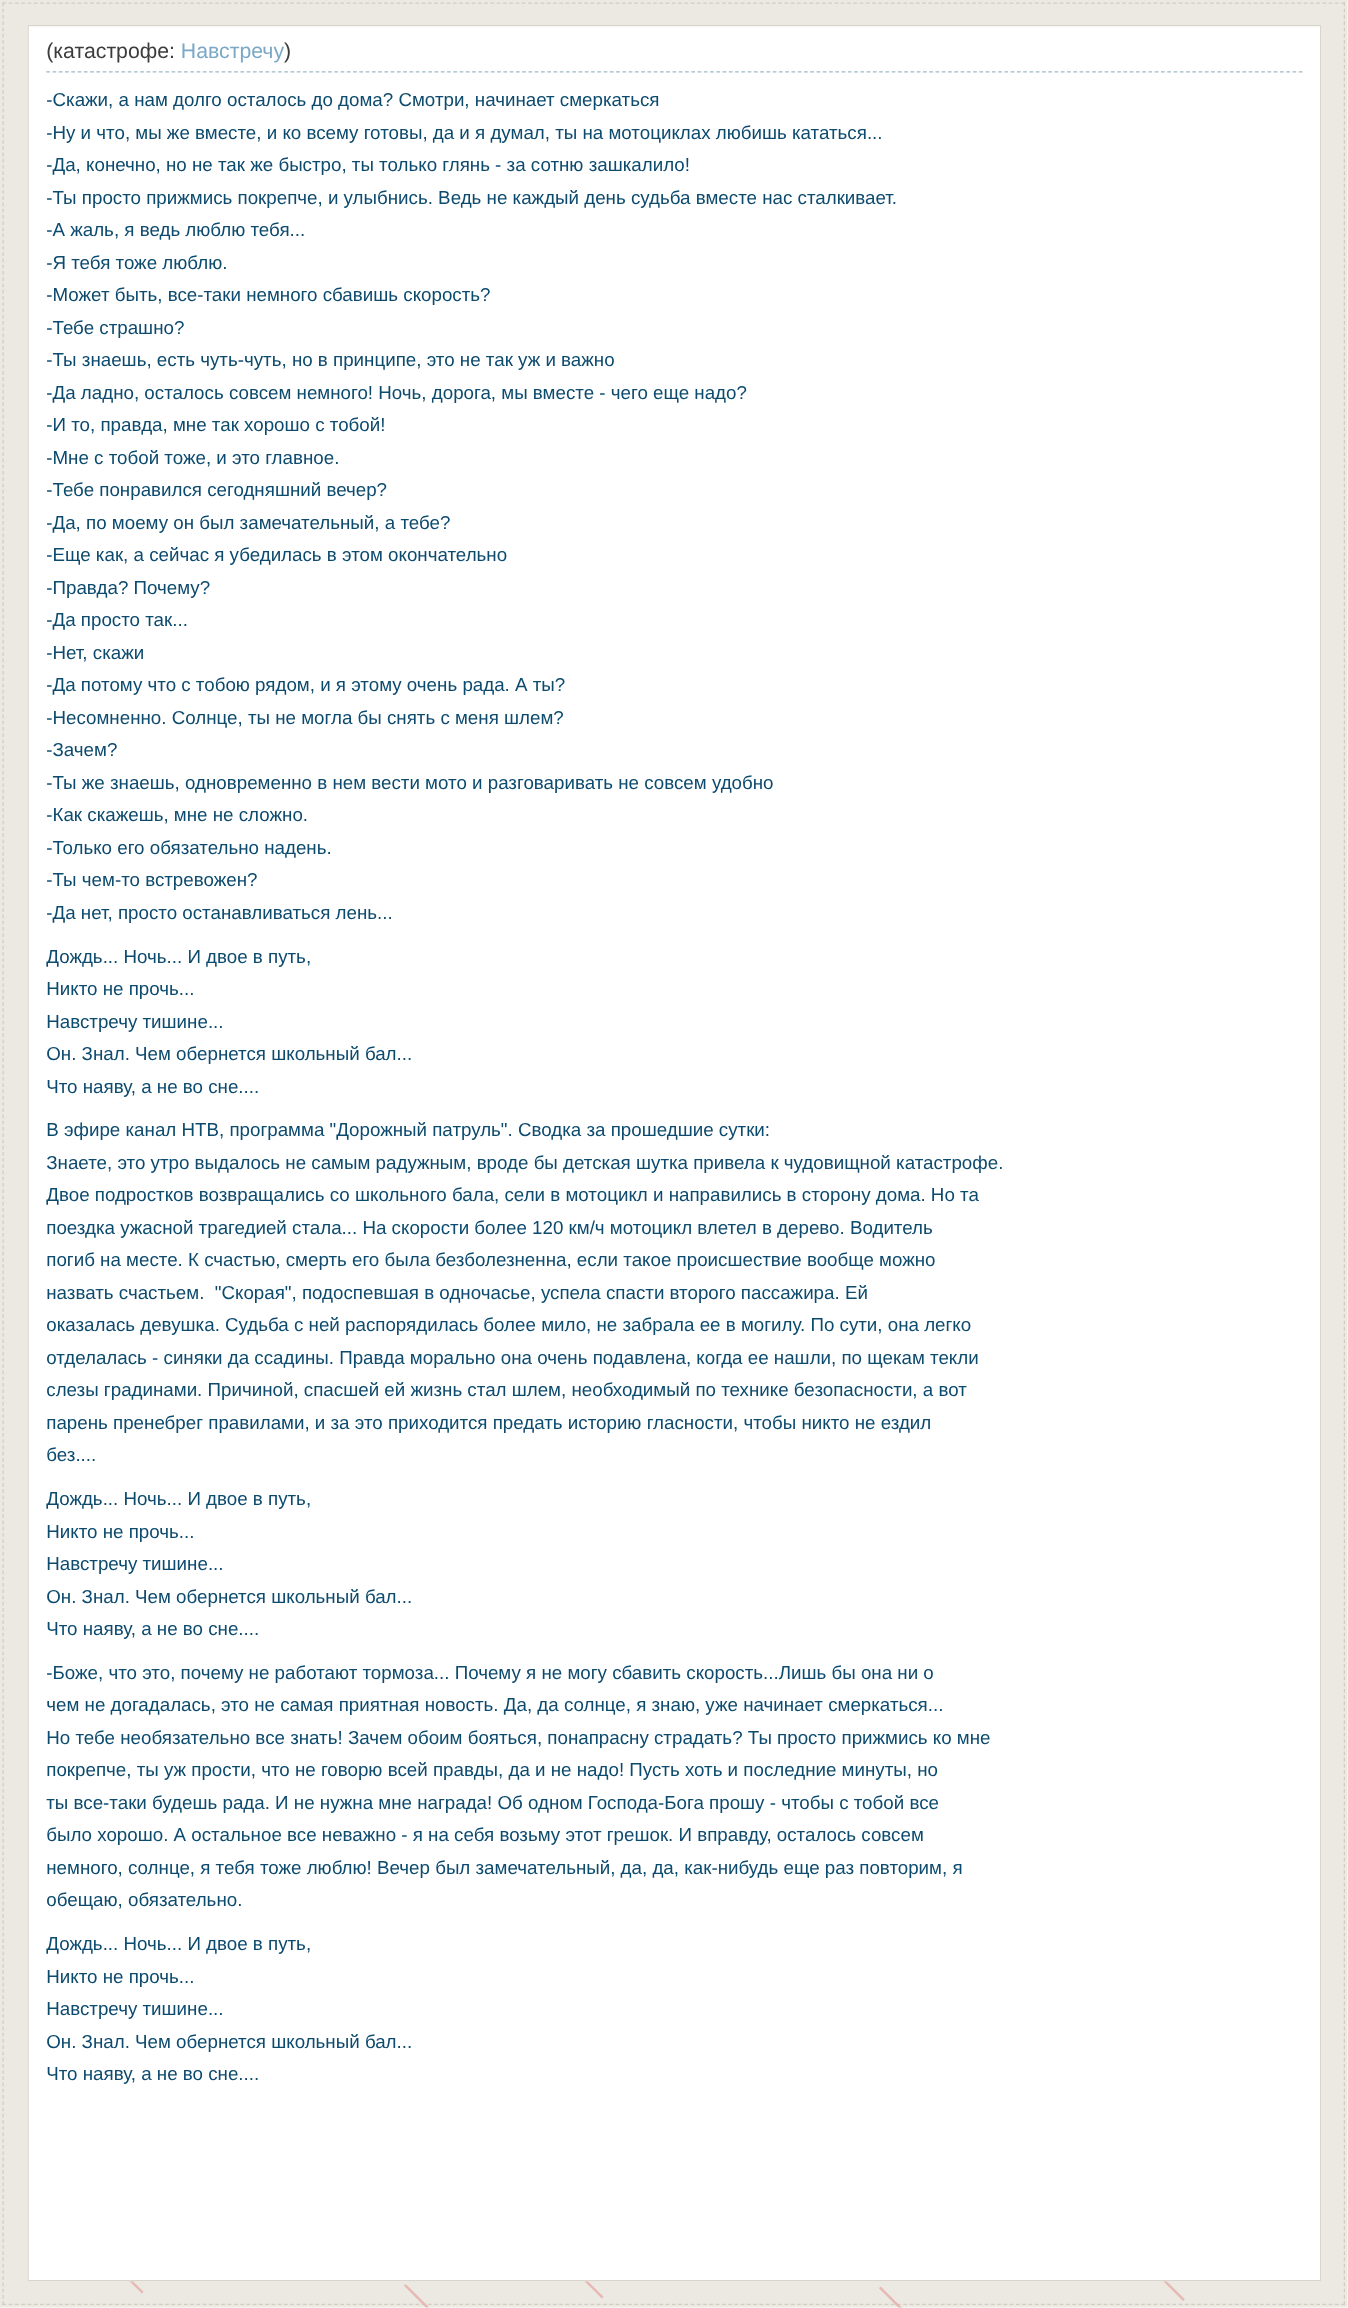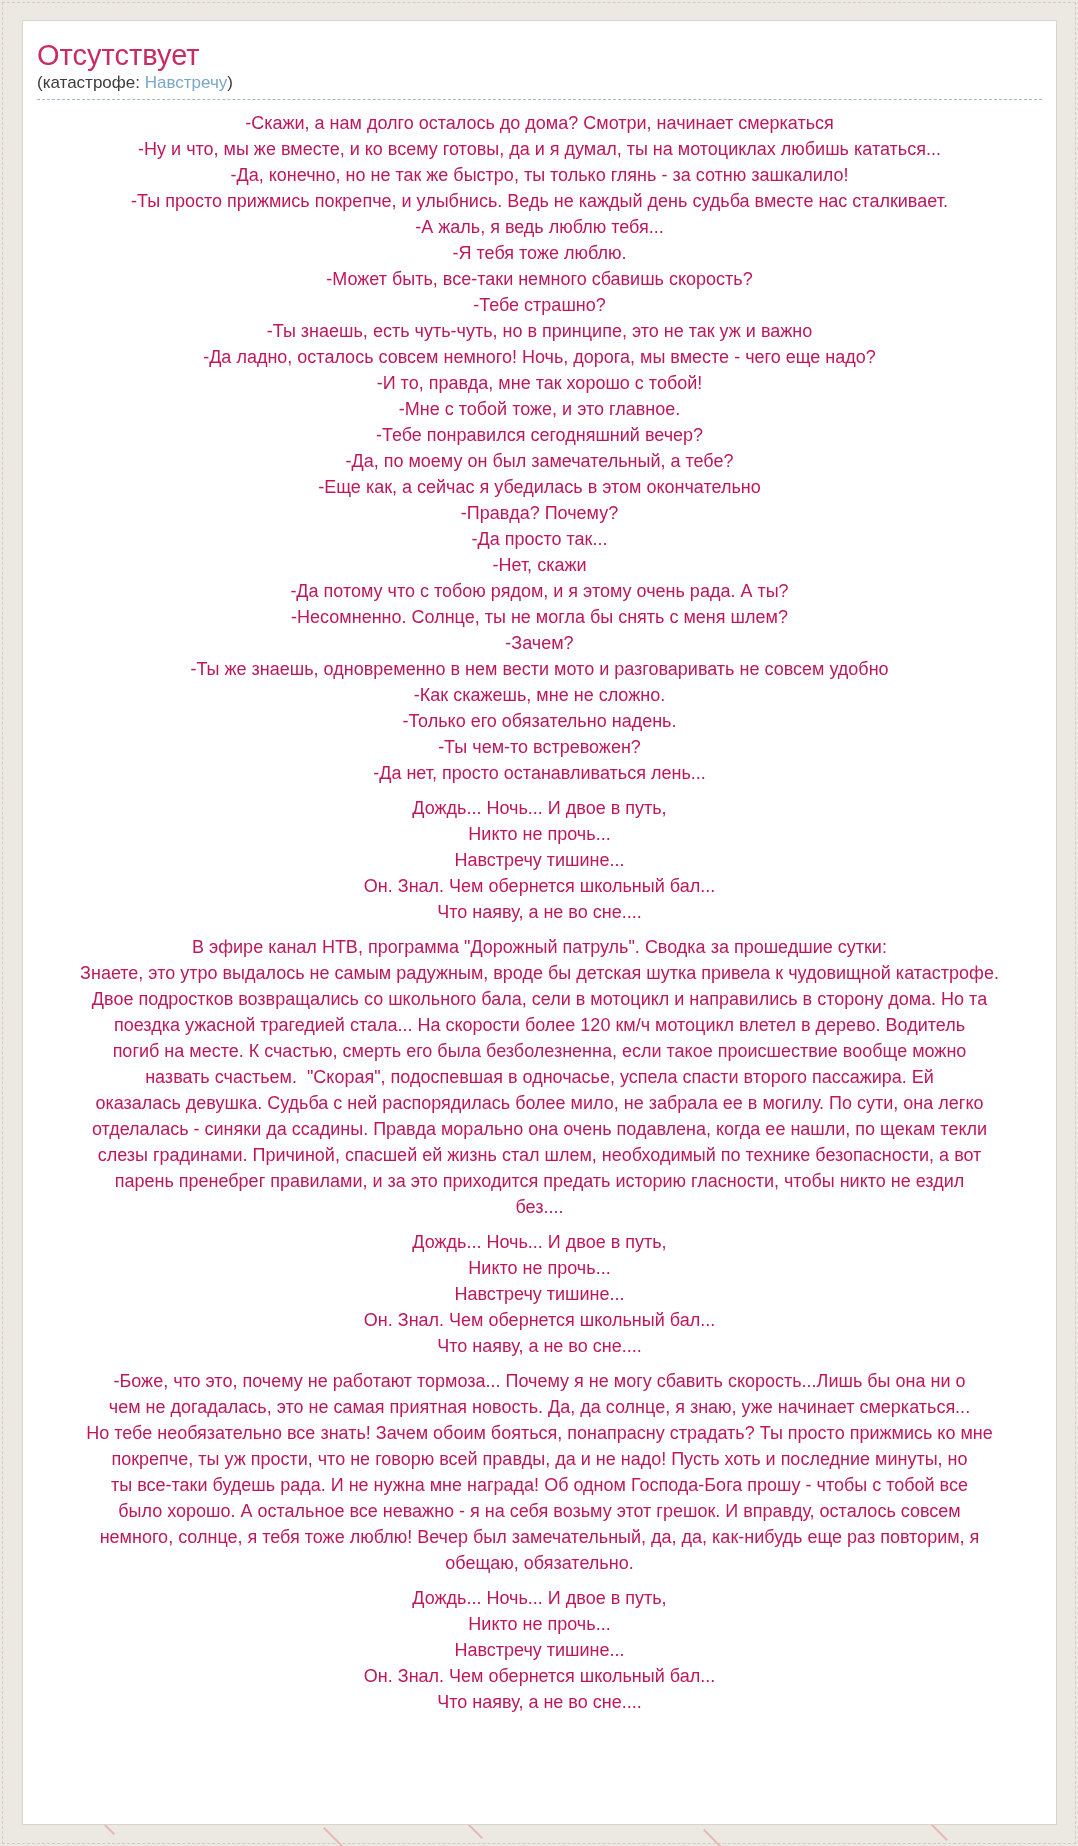--- a/index.html
+++ b/index.html
@@ -51,24 +51,23 @@
     padding-bottom: 6px;
     border-bottom: 1px dashed #9fb9c9;
   }
   .artist-link {
     color: var(--link_color, #7aa8c6);
     text-decoration: none;
     cursor: pointer;
   }
   .lyrics {
     margin-top: 10px;
-    font-size: 18px;
+    font-size: 15px;
     line-height: 26px;
-    color: #be185d;
-    text-align: center;
+    color: #0c4a6e;
   }
   .lyrics-block {
     white-space: pre-wrap;
   }
   .lyrics-block + .lyrics-block {
     margin-top: 9px;
   }
 </style>
 </head>
 <body>
@@ -76,21 +75,20 @@
 <div class="page-edge"></div>
 
 <div class="stitch" style="left: 92px;  top: 1824px;"></div>
 <div class="stitch" style="left: 320px; top: 1836px;"></div>
 <div class="stitch" style="left: 460px; top: 1828px;"></div>
 <div class="stitch" style="left: 700px; top: 1838px;"></div>
 <div class="stitch" style="left: 925px; top: 1830px;"></div>
 
 <div class="card">
 
-  <h1 class="song-title">Отсутствует</h1>
 
   <div class="artist-line">
     <span>(катастрофе: </span><a class="artist-link">Навстречу</a><span>)</span>
   </div>
 
   <div class="lyrics">
     <div class="lyrics-block">-Скажи, а нам долго осталось до дома? Смотри, начинает смеркаться
 -Ну и что, мы же вместе, и ко всему готовы, да и я думал, ты на мотоциклах любишь кататься...
 -Да, конечно, но не так же быстро, ты только глянь - за сотню зашкалило!
 -Ты просто прижмись покрепче, и улыбнись. Ведь не каждый день судьба вместе нас сталкивает.

